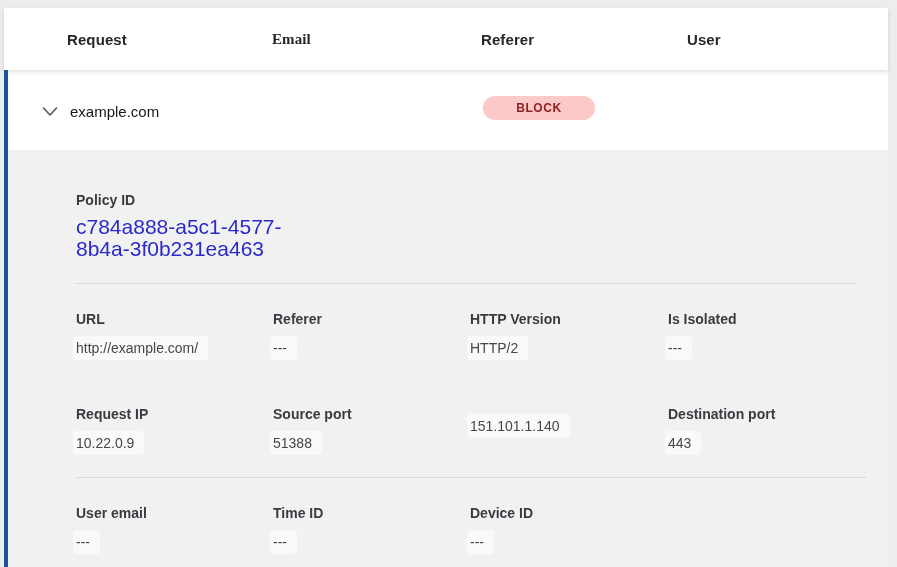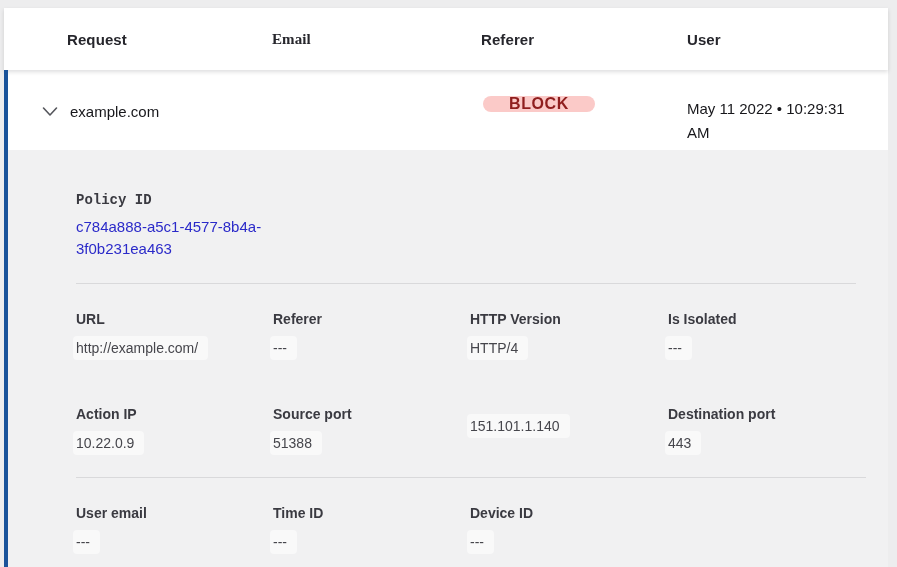--- a/index.html
+++ b/index.html
@@ -52,42 +52,42 @@
     background:#fff;z-index:2;cursor:pointer;
   }
   .chevron{
     position:absolute;left:38px;top:34px;width:16px;height:12px;
   }
   .request-value{
     position:absolute;left:66px;top:32px;
     font-size:15px;color:var(--row-text);line-height:19px;
   }
   .action-badge{
-    position:absolute;left:479px;top:26px;width:112px;height:16px;
+    position:absolute;left:479px;top:26px;width:112px;height:24px;
     background:var(--badge-bg);color:var(--badge-text);
     border-radius:14px;
     display:flex;align-items:center;justify-content:center;
-    font-size:16px;font-weight:700;letter-spacing:.6px;text-align:center;
+    font-size:12px;font-weight:700;letter-spacing:.6px;text-align:center;
   }
   .time-value{
     position:absolute;left:683px;top:27px;width:182px;
     font-size:15px;color:var(--row-text);line-height:24px;
   }
 
   .detail-panel{
     position:absolute;left:0;top:142px;width:100%;bottom:0;
     background:var(--panel-bg);z-index:1;
   }
   .policy-label{
     position:absolute;left:72px;top:42px;
-    font-size:14px;font-weight:700;color:var(--label-text);line-height:17px;font-family:Liberation Mono, monospace;
+    font-size:14px;font-weight:700;color:var(--label-text);line-height:17px;
   }
   .policy-link{
     position:absolute;left:72px;top:66px;width:212px;
-    font-size:15px;color:var(--link-color);line-height:22px;
+    font-size:21px;color:var(--link-color);line-height:22px;
     text-decoration:none;word-break:normal;cursor:pointer;
   }
   .divider{
     position:absolute;left:72px;height:1px;background:var(--divider);
   }
   .divider-1{top:133px;width:780px;}
   .divider-2{top:327px;width:790px;}
 
   .field-row{position:absolute;left:0;top:0;width:100%;}
   .row-a{top:161px;}
@@ -125,37 +125,36 @@
 
   <div class="log-row">
     <span class="chevron">
       <svg width="16" height="12" viewBox="0 0 16 12">
         <polyline points="1.5,2 8,9 14.5,2" fill="none" stroke="#55565c" stroke-width="1.6" stroke-linecap="round" stroke-linejoin="round"></polyline>
       </svg>
     </span>
     <span class="request-value">example.com</span>
     <span></span>
     <span class="action-badge">BLOCK</span>
-    <div class="time-value">May 11 2022 • 10:29:31 AM</div>
   </div>
 
   <div class="detail-panel">
     <span class="policy-label">Policy ID</span>
     <a class="policy-link" href="#">c784a888-a5c1-4577-8b4a-3f0b231ea463</a>
 
     <div class="divider divider-1"></div>
 
     <div class="field-row row-a">
         <div class="field fcol-0"><span class="field-label">URL</span><span class="field-value">http://example.com/</span></div>
         <div class="field fcol-1"><span class="field-label">Referer</span><span class="field-value">---</span></div>
-        <div class="field fcol-2"><span class="field-label">HTTP Version</span><span class="field-value">HTTP/4</span></div>
+        <div class="field fcol-2"><span class="field-label">HTTP Version</span><span class="field-value">HTTP/2</span></div>
         <div class="field fcol-3"><span class="field-label">Is Isolated</span><span class="field-value">---</span></div>
       </div>
     <div class="field-row row-b">
-        <div class="field fcol-0"><span class="field-label">Action IP</span><span class="field-value">10.22.0.9</span></div>
+        <div class="field fcol-0"><span class="field-label">Request IP</span><span class="field-value">10.22.0.9</span></div>
         <div class="field fcol-1"><span class="field-label">Source port</span><span class="field-value">51388</span></div>
         <div class="field fcol-2"><span class="field-value">151.101.1.140</span></div>
         <div class="field fcol-3"><span class="field-label">Destination port</span><span class="field-value">443</span></div>
       </div>
 
     <div class="divider divider-2"></div>
 
     <div class="field-row row-c">
         <div class="field fcol-0"><span class="field-label">User email</span><span class="field-value">---</span></div>
         <div class="field fcol-1"><span class="field-label">Time ID</span><span class="field-value">---</span></div>

